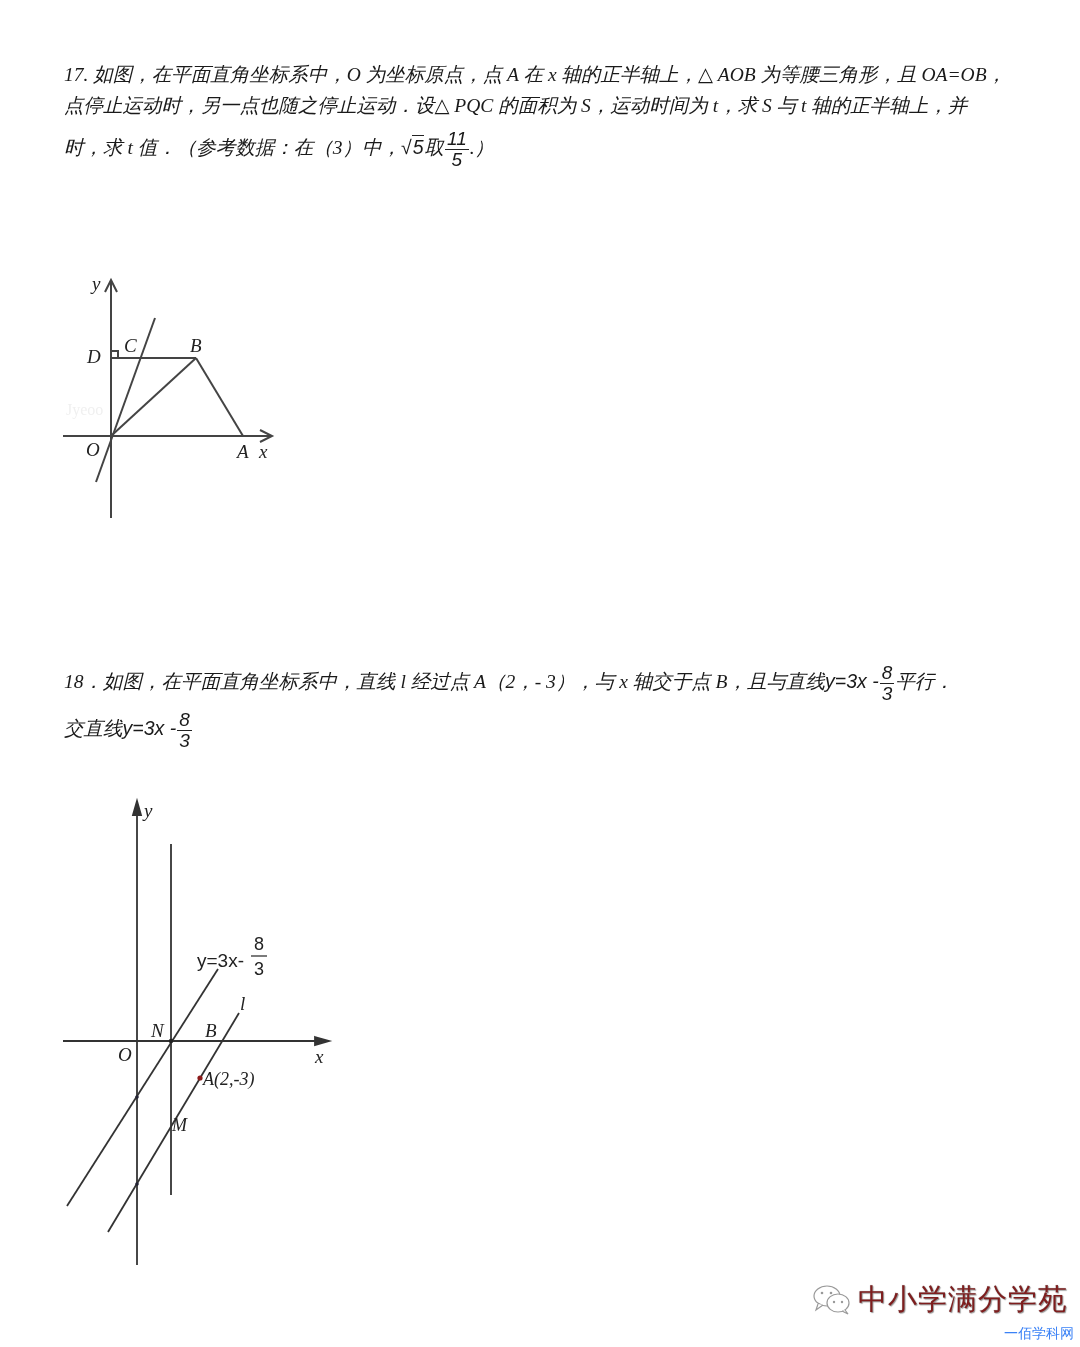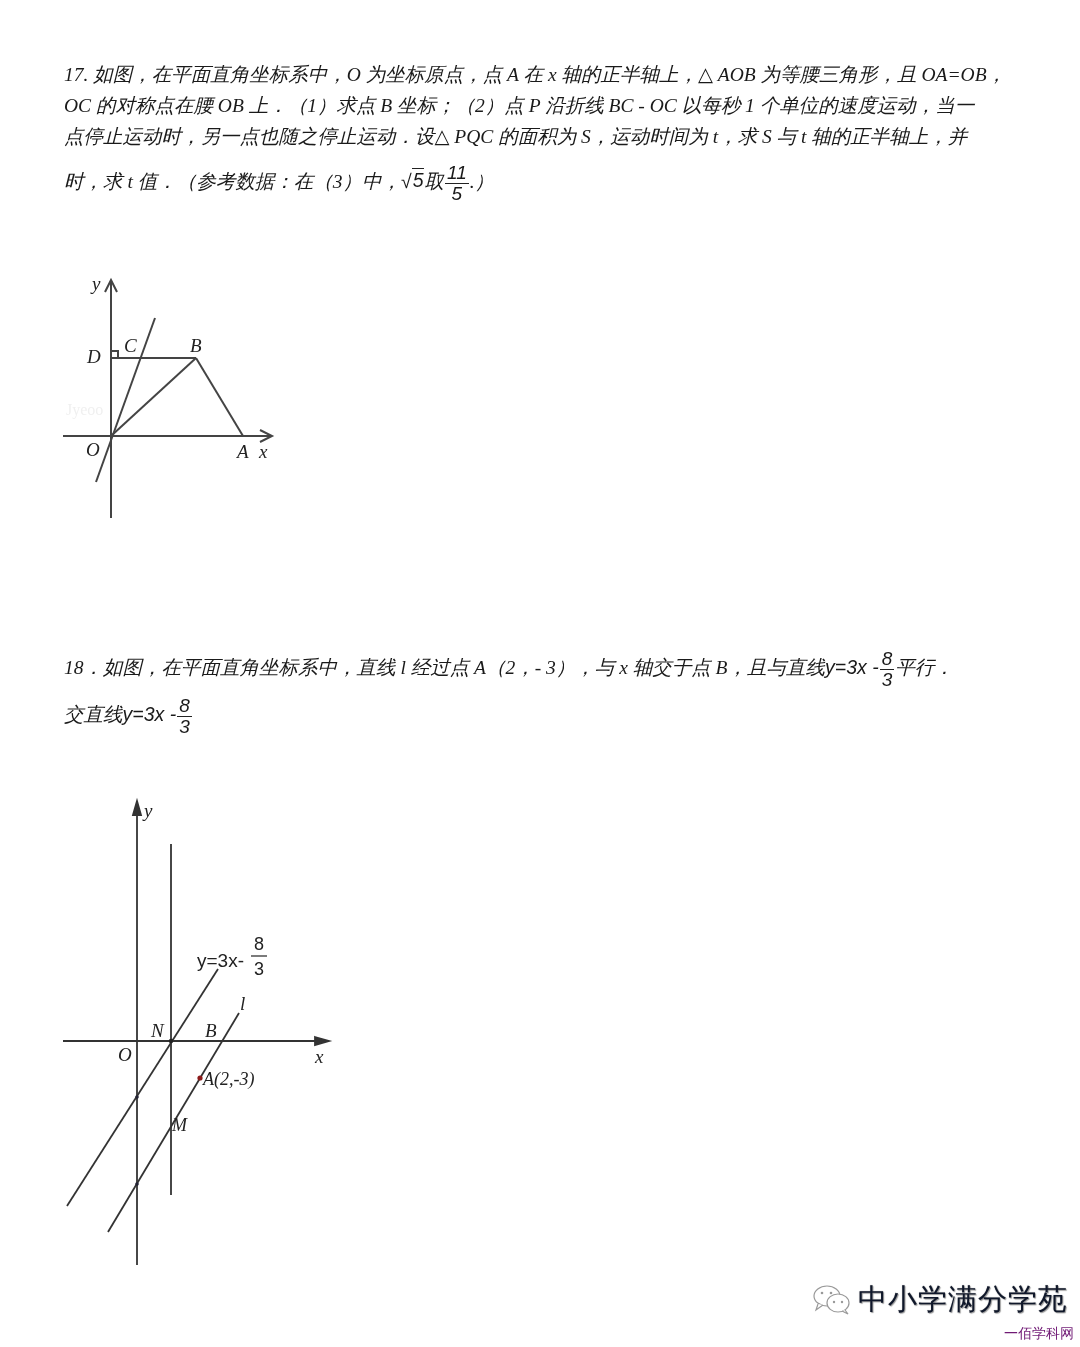--- a/index.html
+++ b/index.html
@@ -1,46 +1,45 @@
 <!DOCTYPE html>
 <html><head>
 <meta charset="utf-8">
 <style>
   html, body { margin: 0; padding: 0; background: #ffffff; }
   body { width: 1080px; height: 1347px; position: relative; overflow: hidden;
          font-family: "Liberation Serif", "DejaVu Serif", serif; color: #1a1a1a; }
   .para { position: absolute; left: 64px; width: 960px; font-size: 19.5px; line-height: 30.5px; font-style: italic; }
   .line { white-space: nowrap; display: block; height: 30.5px; }
   .frac { display: inline-block; vertical-align: middle; text-align: center;
-          font-family: "Liberation Sans", "DejaVu Sans", sans-serif; font-size: 19px; line-height: 20px; margin: 8px 1px; }
+          font-family: "Liberation Sans", "DejaVu Sans", sans-serif; font-size: 19px; line-height: 20px; margin: 0 1px; }
   .frac .num { display: block; border-bottom: 1.4px solid #222; padding: 0 2px; }
   .frac .den { display: block; padding: 0 2px; }
   .sans { font-family: "Liberation Sans", "DejaVu Sans", sans-serif; }
   .sqrt { font-family: "Liberation Sans", "DejaVu Sans", sans-serif; }
   .sqrt .rad { border-top: 1.4px solid #222; padding: 0 1px; }
   #q17 { top: 60px; }
   #q17 .line { margin-bottom: 0.5px; }
   #q17 .line.tall { height: 46px; line-height: 46px; margin-top: 2px; }
-  #q18 { top: 641px; }
+  #q18 { top: 663px; }
   #q18 .line { height: 47px; line-height: 30px; }
   svg text { font-family: "Liberation Serif", "DejaVu Serif", serif; font-style: italic; fill: #222; }
   svg .sanslabel { font-family: "Liberation Sans", "DejaVu Sans", sans-serif; font-style: normal; }
   .watermark { position: absolute; left: 812px; top: 1280px; display: flex; align-items: center;
-               font-family: "DejaVu Sans", sans-serif; font-size: 29px; color: #0f172a;
+               font-family: "DejaVu Sans", sans-serif; font-size: 29px; color: #7f1d1d;
                text-shadow: 0 0 1px #8a8a8a, 1px 1px 1px #9a9a9a; letter-spacing: 1px; }
   .watermark .wechat { width: 40px; height: 32px; margin-right: 6px; }
   .site { position: absolute; right: 6px; bottom: 4px; font-family: Liberation Serif, serif;
-          font-size: 14px; color: #701a75; }
+          font-size: 14px; color: #3b82f6; }
 </style>
 </head>
 <body>
 
 <div id="q17" class="para">
   <span class="line">17. 如图，在平面直角坐标系中，O 为坐标原点，点 A 在 x 轴的正半轴上，△ AOB 为等腰三角形，且 OA=OB，</span>
-  <span class="line">OC 的对称点在腰 OB 上．（1）求点 B 坐标；（2）点 P 沿折线 BC - OC 以每秒 1 个单位的速度运动，当一</span>
   <span class="line">点停止运动时，另一点也随之停止运动．设△ PQC 的面积为 S，运动时间为 t，求 S 与 t 轴的正半轴上，并</span>
   <span class="line tall">
     <span>时，求 t 值．（参考数据：在（3）中，</span><span class="sqrt">√<span class="rad">5</span></span><span>取</span><span class="frac"><span class="num">11</span><span class="den">5</span></span><span>.）</span>
   </span>
 </div>
 
 <svg style="position:absolute;left:60px;top:270px;" width="230" height="260" viewBox="0 0 230 260">
   <g stroke="#444" stroke-width="2" fill="none">
     <line x1="51" y1="248" x2="51" y2="12"></line>
     <polyline points="45,22 51,10 57,22"></polyline>

